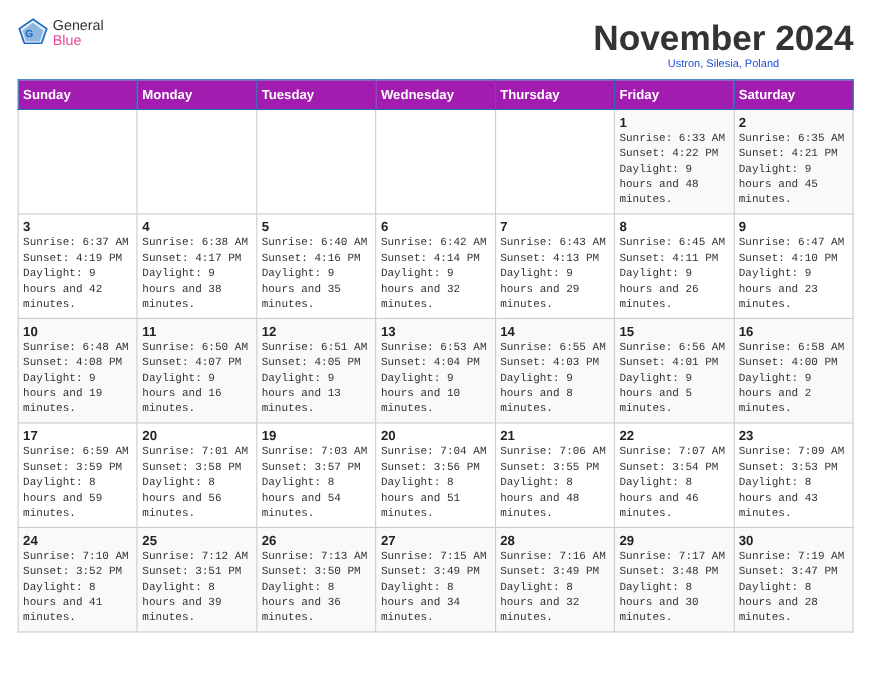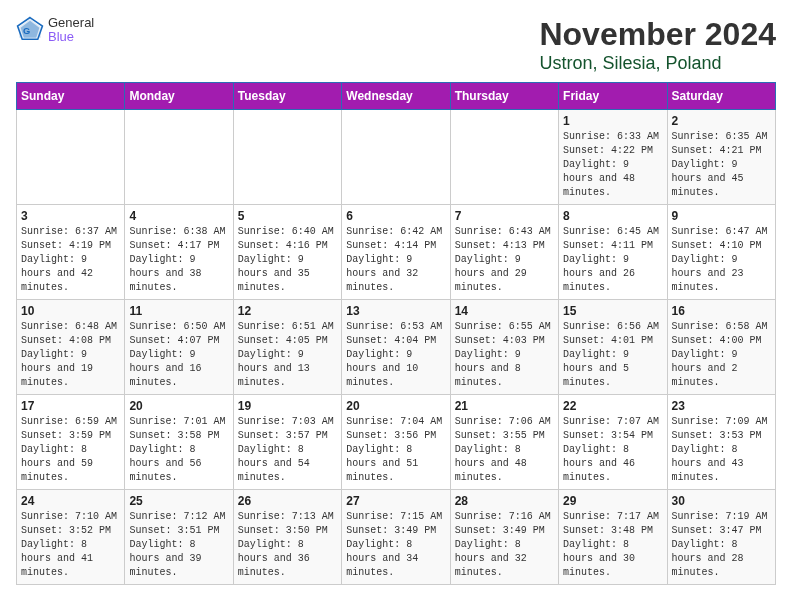--- a/index.html
+++ b/index.html
@@ -22,36 +22,36 @@
       gap: 4px;
     }
     .logo-text {
       display: flex;
       flex-direction: column;
       font-size: 13px;
       font-weight: normal;
       line-height: 1.1;
     }
     .logo-text .general { color: #333; }
-    .logo-text .blue { color: #8b5cf6; }
+    .logo-text .blue { color: #ec4899; }
     .logo-icon {
       width: 28px;
       height: 28px;
     }
     .title-area {
-      text-align: left;
+      text-align: center;
     }
     .month-title {
       font-size: 32px;
       font-weight: bold;
       color: #333;
     }
     .location {
-      font-size: 18px;
-      color: #14532d;
+      font-size: 10px;
+      color: #1d4ed8;
     }
     .calendar {
       width: 100%;
       border-collapse: collapse;
       font-size: 11px;
     }
     .calendar thead th {
       background: #a21caf;
       color: #fff;
       padding: 6px 4px;

